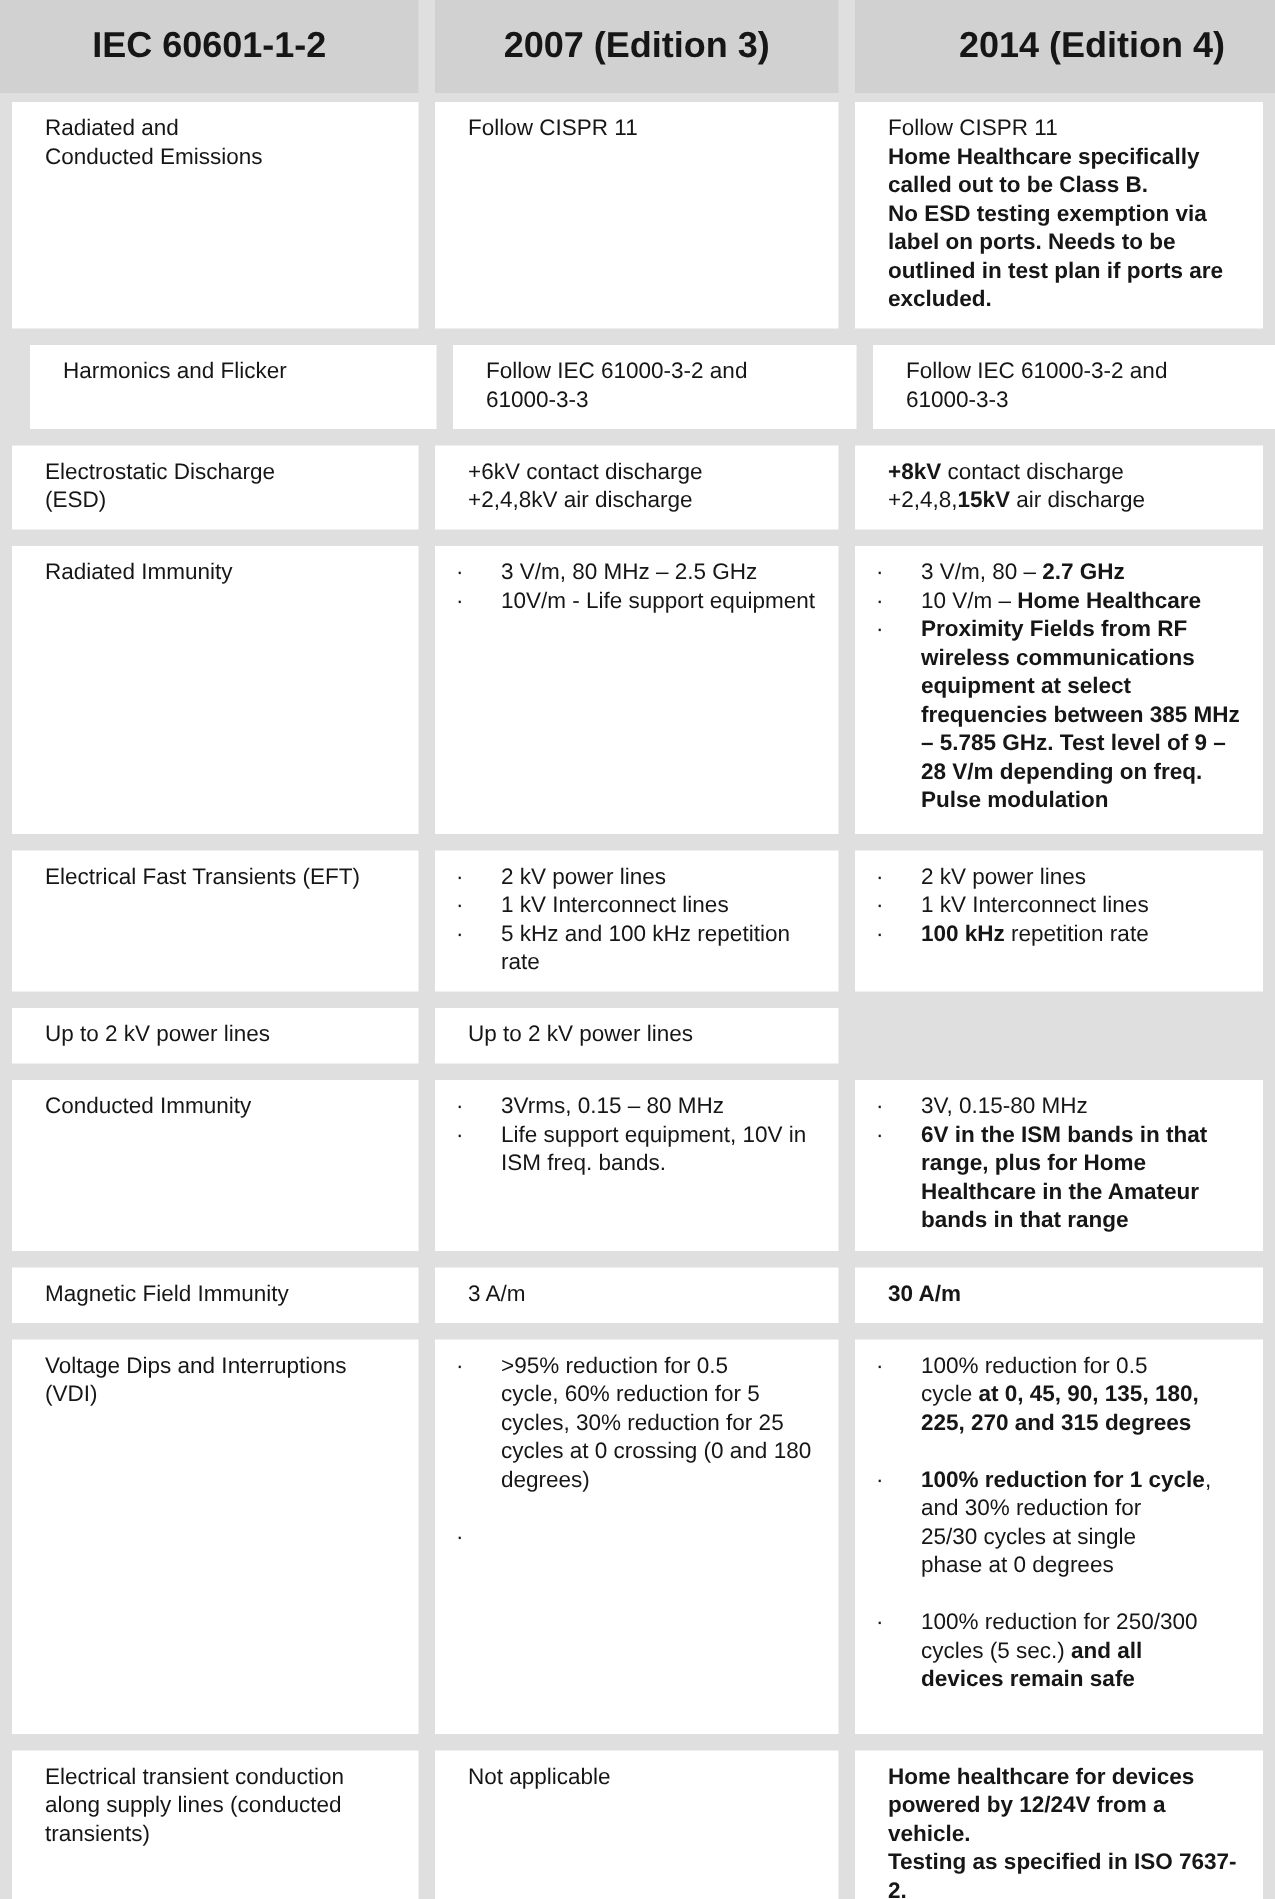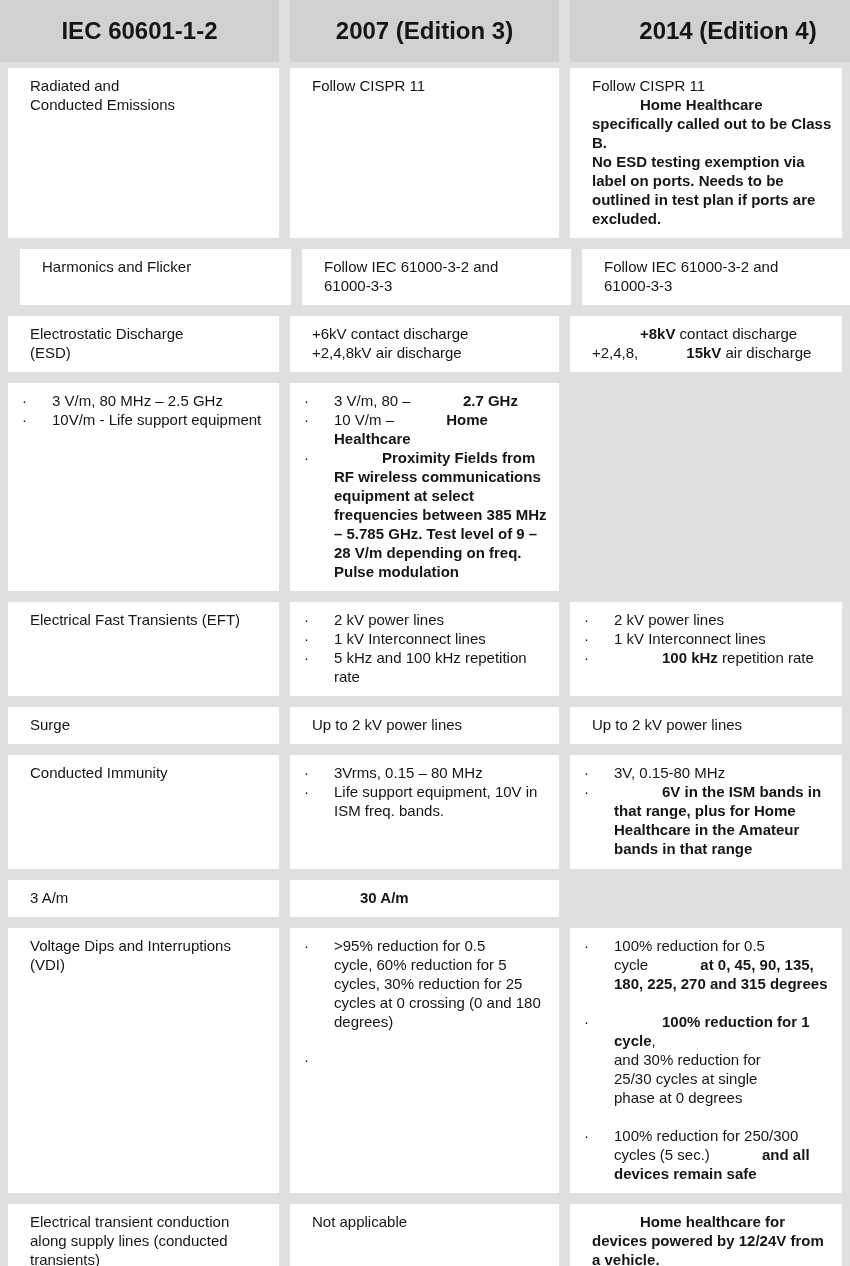--- a/index.html
+++ b/index.html
@@ -48,21 +48,21 @@
     background: var(--cell-bg);
     padding: 8px 10px 10px 22px;
   }
   .label-cell { white-space: pre-line; }
   .para { margin: 0; white-space: pre-line; }
   .blist { margin: 0; }
   .bitem { position: relative; padding-left: 22px; }
   .spaced .bitem + .bitem { margin-top: 19px; }
   .bullet { position: absolute; left: -8px; top: 0; }
   .btext { white-space: pre-line; }
-  b { font-weight: bold; margin-left: 48px; }
+  b { font-weight: bold; }
 </style>
 </head>
 <body>
 
 <div class="page">
   <div class="grid header-row">
     <div class="hcell c1">IEC 60601-1-2</div>
     <div class="hcell c2">2007 (Edition 3)</div>
     <div class="hcell c3">2014 (Edition 4)</div>
   </div>
@@ -96,20 +96,21 @@
         <div class="cell">
           <p class="para"><span>+6kV contact discharge
 +2,4,8kV air discharge</span></p>
         </div>
         <div class="cell">
           <p class="para"><b>+8kV</b><span> contact discharge
 +2,4,8,</span><b>15kV</b><span> air discharge</span></p>
         </div>
       </div>
       <div class="grid row row-3">
+        <div class="cell label-cell">Radiated Immunity</div>
         <div class="cell">
           <div class="blist">
             <div class="bitem"><span class="bullet">·</span><span class="btext"><span>3 V/m, 80 MHz – 2.5 GHz</span></span></div>
             <div class="bitem"><span class="bullet">·</span><span class="btext"><span>10V/m - Life support equipment</span></span></div>
           </div>
         </div>
         <div class="cell">
           <div class="blist">
             <div class="bitem"><span class="bullet">·</span><span class="btext"><span>3 V/m, 80 – </span><b>2.7 GHz</b></span></div>
             <div class="bitem"><span class="bullet">·</span><span class="btext"><span>10 V/m – </span><b>Home Healthcare</b></span></div>
@@ -128,21 +129,20 @@
         </div>
         <div class="cell">
           <div class="blist">
             <div class="bitem"><span class="bullet">·</span><span class="btext"><span>2 kV power lines</span></span></div>
             <div class="bitem"><span class="bullet">·</span><span class="btext"><span>1 kV Interconnect lines</span></span></div>
             <div class="bitem"><span class="bullet">·</span><span class="btext"><b>100 kHz</b><span> repetition rate</span></span></div>
           </div>
         </div>
       </div>
       <div class="grid row row-5">
-        <div class="cell label-cell">Surge</div>
         <div class="cell">
           <p class="para"><span>Up to 2 kV power lines</span></p>
         </div>
         <div class="cell">
           <p class="para"><span>Up to 2 kV power lines</span></p>
         </div>
       </div>
       <div class="grid row row-6">
         <div class="cell label-cell">Conducted Immunity</div>
         <div class="cell">
@@ -152,20 +152,21 @@
           </div>
         </div>
         <div class="cell">
           <div class="blist">
             <div class="bitem"><span class="bullet">·</span><span class="btext"><span>3V, 0.15-80 MHz</span></span></div>
             <div class="bitem"><span class="bullet">·</span><span class="btext"><b>6V in the ISM bands in that range, plus for Home Healthcare in the Amateur bands in that range</b></span></div>
           </div>
         </div>
       </div>
       <div class="grid row row-7">
+        <div class="cell label-cell">Magnetic Field Immunity</div>
         <div class="cell">
           <p class="para"><span>3 A/m</span></p>
         </div>
         <div class="cell">
           <p class="para"><b>30 A/m</b></p>
         </div>
       </div>
       <div class="grid row row-8">
         <div class="cell label-cell">Voltage Dips and Interruptions
 (VDI)</div>

